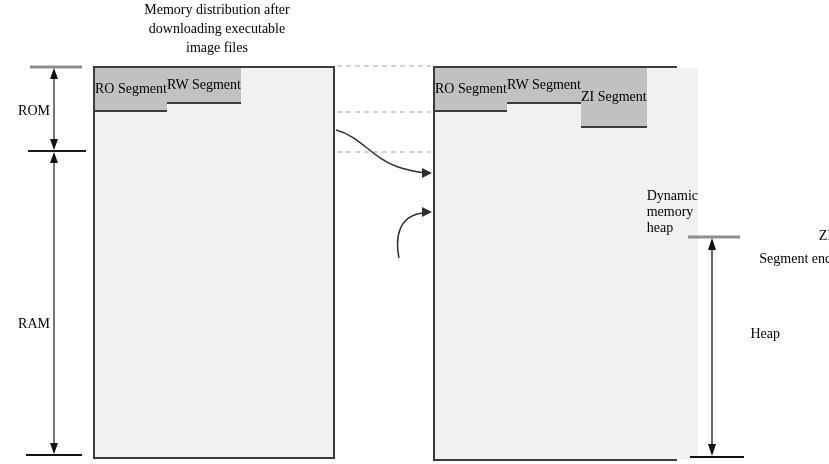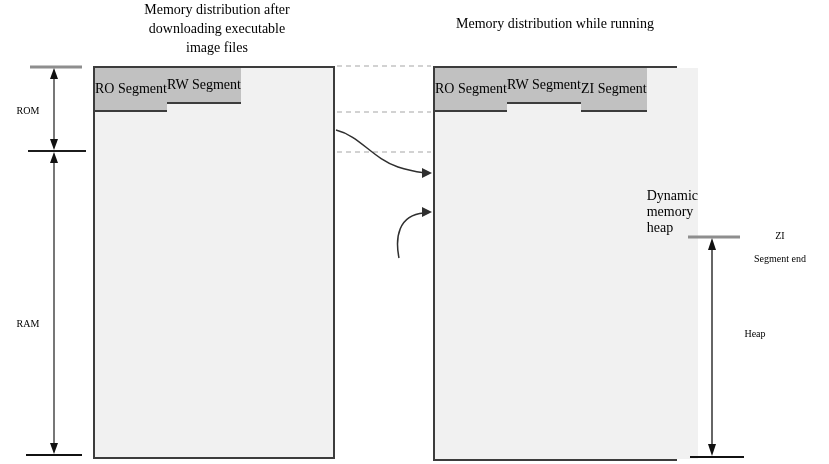--- a/index.html
+++ b/index.html
@@ -31,42 +31,41 @@
     box-sizing:border-box;
     display:flex;align-items:center;justify-content:center;
     font-size:14px;
     flex:0 0 auto;
   }
   .seg-dark{background:#c1c1c1;border-bottom:2px solid #3c3c3c;}
   .seg-light{background:#f1f1f1;border-bottom:2px solid #3c3c3c;}
   .seg-ro{height:44px;}
   .seg-rw{height:36px;}
   .seg-gap{height:40px;}
-  .seg-zi{height:44px;}
+  .seg-zi{height:60px;}
   .seg-heap{
     flex:1 1 auto;background:#f1f1f1;
     display:flex;align-items:flex-start;justify-content:center;
     padding-top:120px;font-size:14px;
   }
   .annot{
-    position:absolute;font-size:10px;line-height:16px;text-align:center;
+    position:absolute;font-size:14px;line-height:16px;text-align:right;
   }
   .lbl-rom{left:6px;top:103px;width:44px;}
   .lbl-ram{left:6px;top:316px;width:44px;}
   .lbl-zi-end{left:728px;top:224px;width:104px;line-height:23px;}
   .lbl-heap{left:730px;top:314px;width:50px;margin-top:12px;}
   svg.overlay{position:absolute;left:0;top:0;pointer-events:none;}
 </style>
 </head>
 <body>
 
 <div class="canvas">
 
   <div class="title title-left">Memory distribution after downloading executable image files</div>
-  <div class="title title-right">Memory distribution while running</div>
 
   <div class="membox box-left">
     <div class="seg seg-dark seg-ro">
       <span>RO Segment</span>
     </div>
     <div class="seg seg-dark seg-rw">
       <span>RW Segment</span>
     </div>
     <div class="seg-heap"></div>
   </div>

